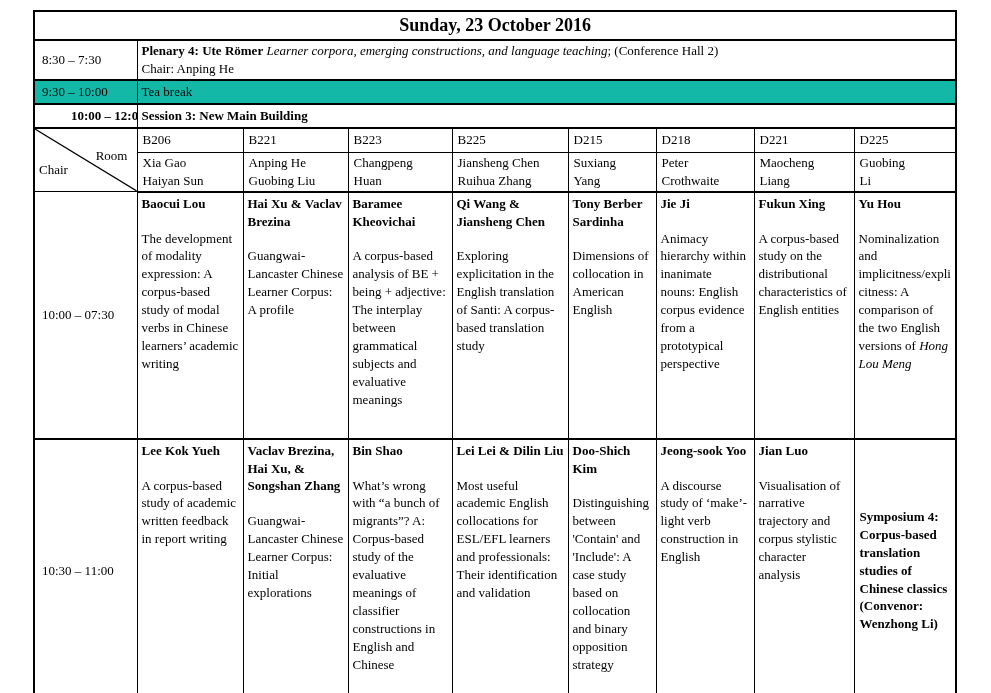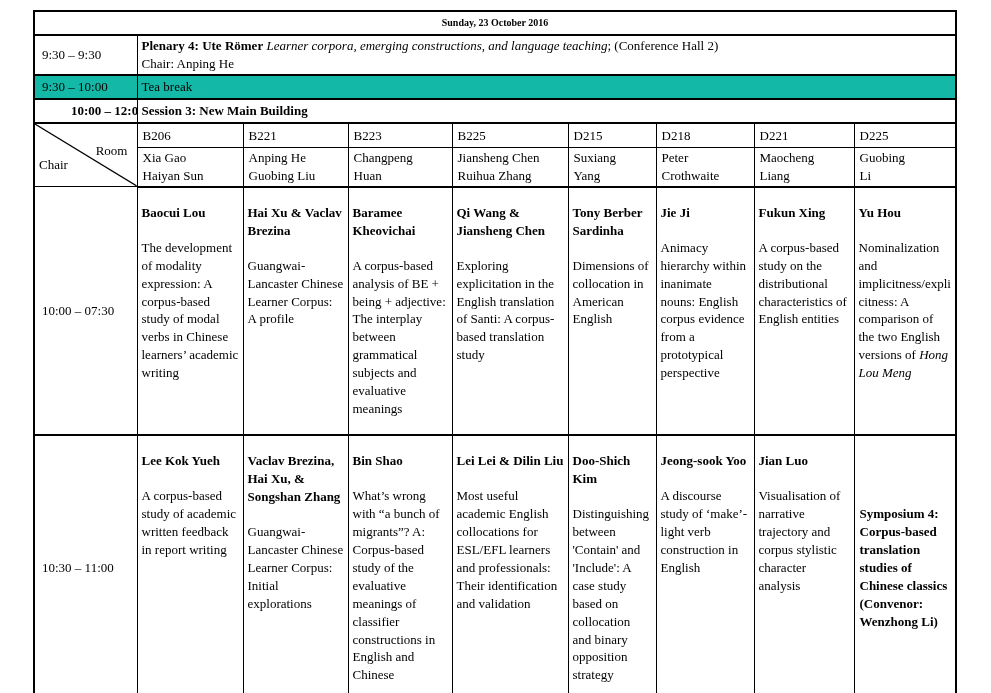--- a/index.html
+++ b/index.html
@@ -3,34 +3,34 @@
 <meta charset="utf-8">
 <style>
   html,body{margin:0;padding:0;background:#ffffff;}
   .page{position:relative;width:991px;height:693px;overflow:hidden;background:#ffffff;
         font-family:"Liberation Serif","DejaVu Serif",serif;color:#000;}
   table.sched{position:absolute;left:33px;top:10px;width:922px;border-collapse:collapse;
         table-layout:fixed;border:2px solid #000;font-size:13px;line-height:1.38;}
   td{border:1px solid #000;vertical-align:top;padding:1px 4px;overflow:hidden;
      overflow-wrap:break-word;word-wrap:break-word;}
   tr.hb > td{border-bottom-width:2px;}
-  td.title-cell{font-weight:bold;font-size:10px;text-align:center;vertical-align:middle;padding:1px 2px;}
+  td.title-cell{font-weight:bold;font-size:18px;text-align:center;vertical-align:middle;padding:1px 2px;}
   td.time{vertical-align:middle;padding-left:7px;white-space:nowrap;}
   td.time.bold{font-weight:bold;padding-left:36px;}
   tr.tea > td{background:#14b8a6;}
   td.session-cell{font-weight:bold;vertical-align:middle;}
   td.plenary-cell{vertical-align:middle;line-height:1.4;}
   .b{font-weight:bold;} .i{font-style:italic;}
   td.corner{position:relative;padding:0;}
   .diag{position:absolute;left:0;top:0;width:100%;height:100%;display:block;}
   .corner-room{position:absolute;top:18px;right:9px;}
   .corner-chair{position:absolute;bottom:12px;left:4px;}
   td.room{vertical-align:middle;padding:1px 5px;margin-left:32px;}
   td.chair{padding:1px 5px;white-space:pre-line;}
-  td.talk{padding:16px 4px;}
+  td.talk{padding:2px 4px;}
   .authors{font-weight:bold;}
   .ttl{margin-top:17px;}
   td.symposium-cell{vertical-align:middle;font-weight:bold;padding:2px 5px;}
 </style>
 </head>
 <body>
 
 <div class="page">
   <table class="sched">
     <colgroup>
@@ -44,21 +44,21 @@
         <col style="width:100px">
         <col style="width:102px">
     </colgroup>
 
     <tbody>
         <tr class="hb" style="height:24px">
       <td class="title-cell" colspan="9">Sunday, 23 October 2016</td>
     </tr>
 
     <tr class="hb" style="height:38px">
-      <td class="time">9:30 – 9:30</td>
+      <td class="time">8:30 – 7:30</td>
       <td class="plenary-cell" colspan="8">
         <div><span class="b">Plenary 4: Ute Römer</span> <span class="i">Learner corpora, emerging constructions, and language teaching</span><span>; (Conference Hall 2)</span></div>
         <div>Chair: Anping He</div>
       </td>
     </tr>
 
     <tr class="hb tea" style="height:24px">
       <td class="time">9:30 – 10:00</td>
       <td colspan="8" style="vertical-align:middle">Tea break</td>
     </tr>

